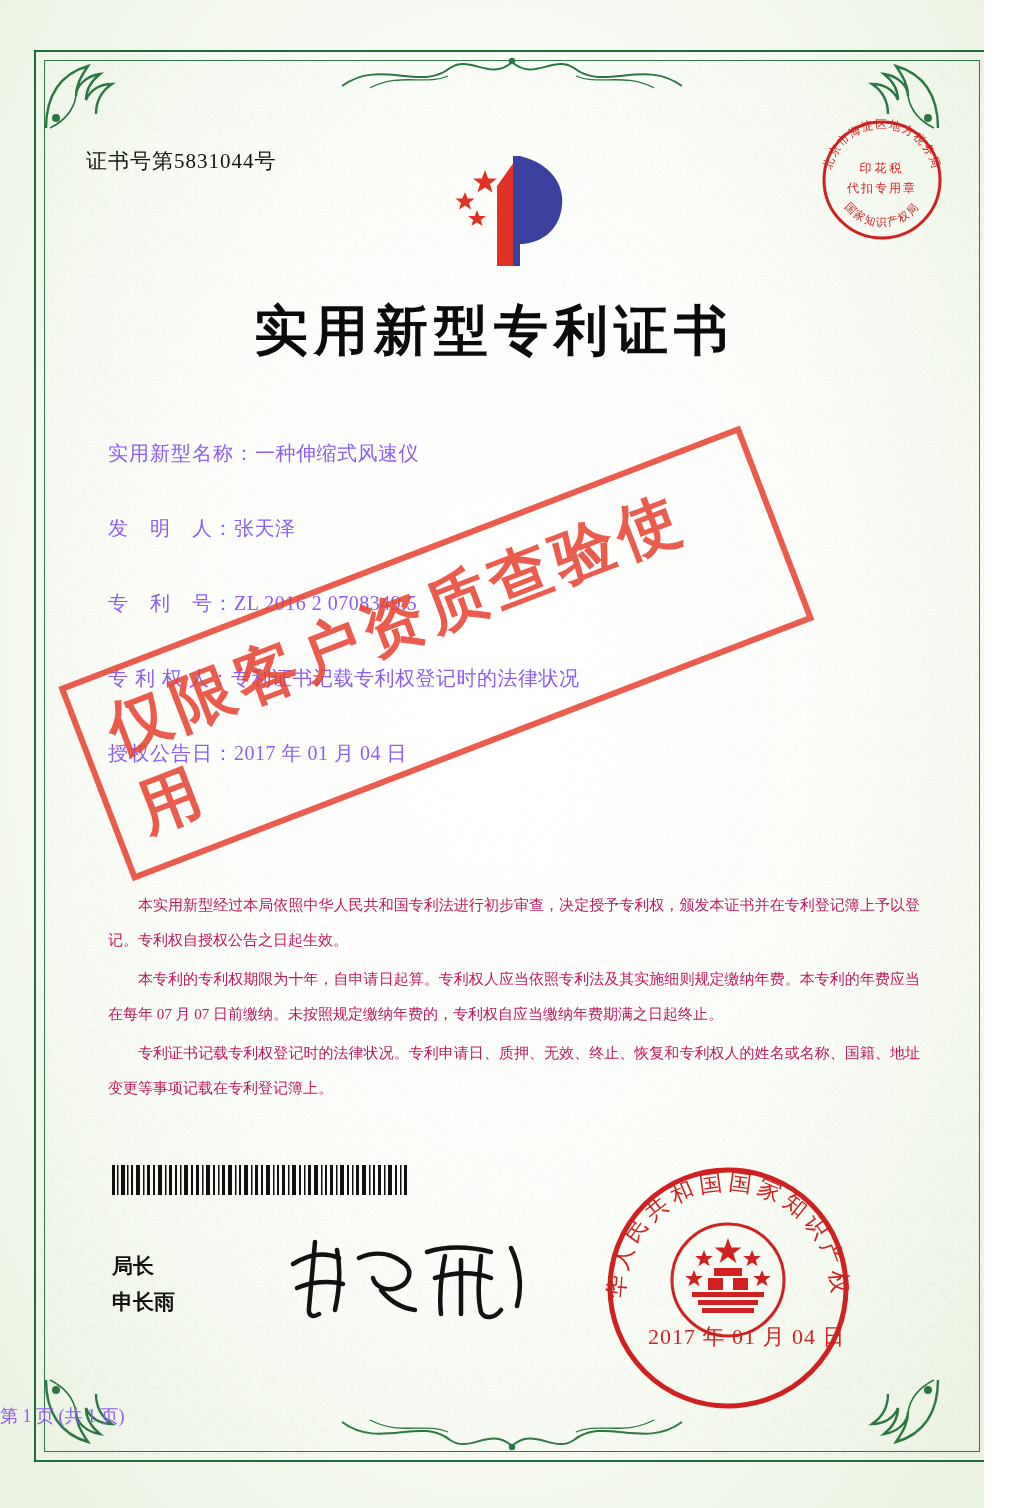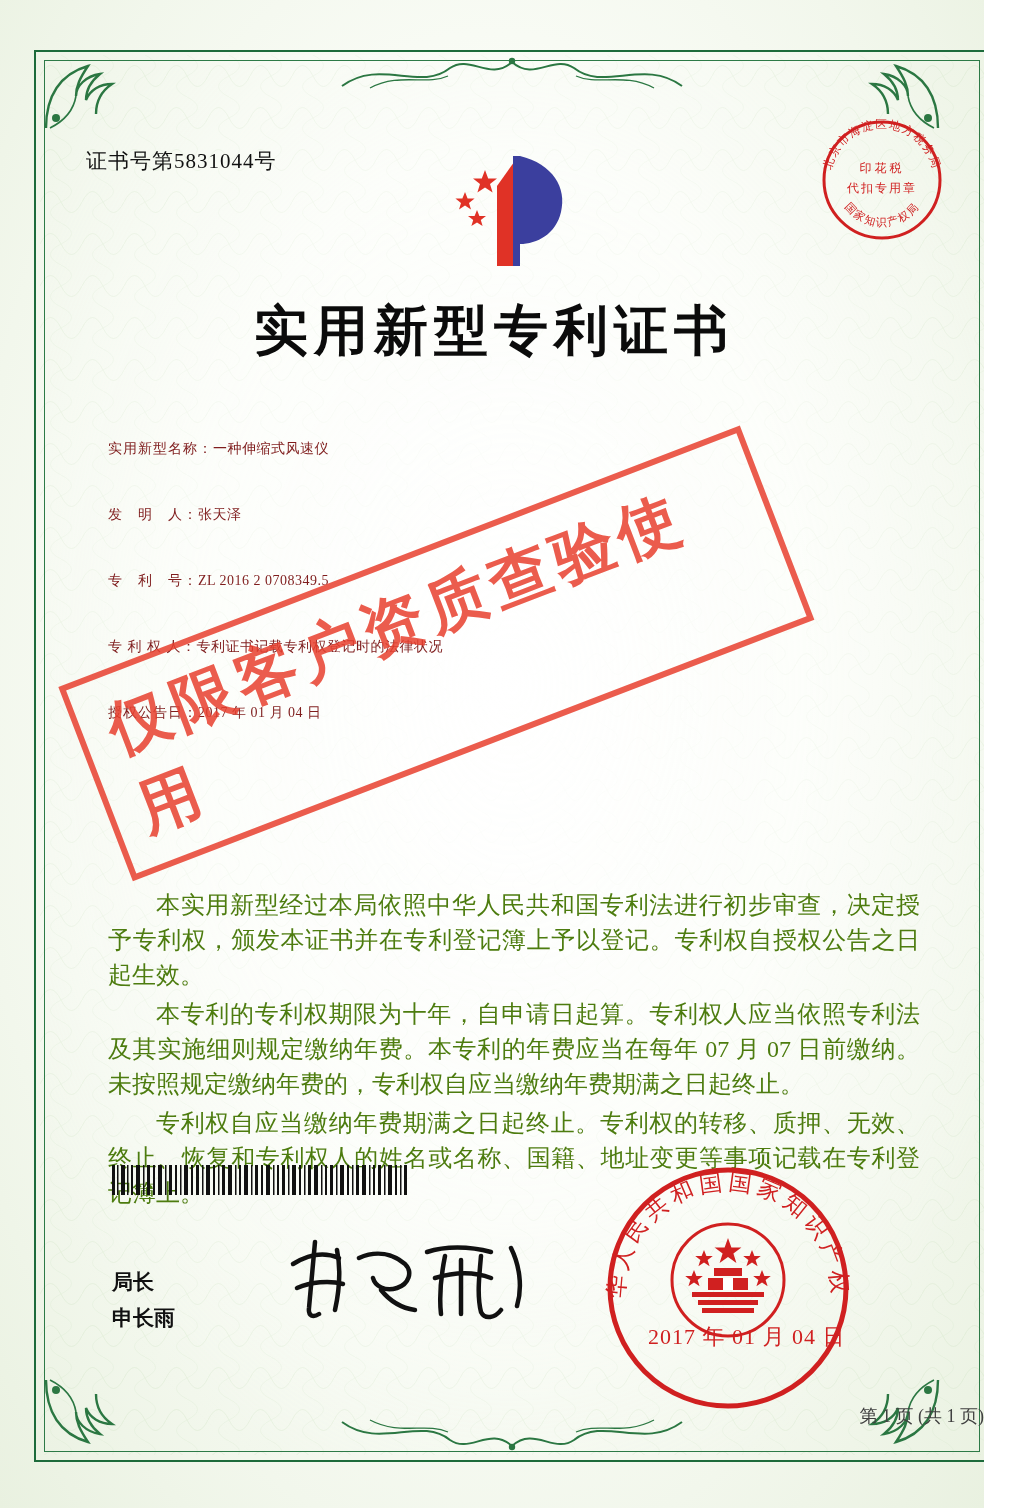--- a/index.html
+++ b/index.html
@@ -96,70 +96,69 @@
     color: #0b0b0b;
     font-family: "DejaVu Serif", "Liberation Serif", serif;
   }
 
   .fields {
     position: absolute;
     left: 108px; top: 440px;
     width: 820px;
   }
   .field-row {
-    font-size: 14px;
-    color: #7f1d1d;
+    font-size: 20px;
+    color: #8b5cf6;
     margin-bottom: 48px;
     white-space: nowrap;
   }
   .field-label { letter-spacing: 1px; }
   .field-value { letter-spacing: .5px; }
 
   .paragraphs {
     position: absolute;
     left: 108px; top: 888px;
     width: 812px;
-    font-size: 24px;
+    font-size: 15px;
     line-height: 35px;
-    color: #4d7c0f;
+    color: #be185d;
     text-align: justify;
   }
   .paragraphs p {
     margin: 0 0 4px 0;
     text-indent: 2em;
   }
 
   .barcode {
     position: absolute;
     left: 112px; top: 1165px;
     width: 298px; height: 30px;
   }
 
   .signature-block {
     position: absolute;
     left: 112px; top: 1248px;
     font-size: 21px;
     font-weight: bold;
     line-height: 36px;
     color: #111;
-    margin-top: 16px;
   }
   .handwriting {
     position: absolute;
     left: 285px; top: 1230px;
     width: 250px; height: 95px;
     color: #111;
   }
 
   .footer {
     position: absolute;
     left: 0; right: 0; top: 1404px;
-    text-align: right;
+    text-align: left;
     font-size: 18px;
-    color: #404040;
+    color: #8b5cf6;
   }
 
   
   .stamp-tax {
     position: absolute;
     left: 812px; top: 110px;
     width: 140px; height: 140px;
   }
   .stamp-main {
     position: absolute;
@@ -299,21 +298,21 @@
       <span class="field-label">专 利 权 人：</span><span class="field-value">专利证书记载专利权登记时的法律状况</span>
     </div>
     <div class="field-row">
       <span class="field-label">授权公告日：</span><span class="field-value">2017 年 01 月 04 日</span>
     </div>
   </div>
 
   <div class="paragraphs">
     <p>本实用新型经过本局依照中华人民共和国专利法进行初步审查，决定授予专利权，颁发本证书并在专利登记簿上予以登记。专利权自授权公告之日起生效。</p>
     <p>本专利的专利权期限为十年，自申请日起算。专利权人应当依照专利法及其实施细则规定缴纳年费。本专利的年费应当在每年 07 月 07 日前缴纳。未按照规定缴纳年费的，专利权自应当缴纳年费期满之日起终止。</p>
-    <p>专利权自应当缴纳年费期满之日起终止。专利权的转移、质押、无效、终止、恢复和专利权人的姓名或名称、国籍、地址变更等事项记载在专利登记簿上。</p>
+    <p>专利证书记载专利权登记时的法律状况。专利申请日、质押、无效、终止、恢复和专利权人的姓名或名称、国籍、地址变更等事项记载在专利登记簿上。</p>
   </div>
 
   <svg class="barcode" viewBox="0 0 298 30" preserveAspectRatio="none">
     <g fill="#111">
       <rect x="0" y="0" width="3" height="30"></rect>
         <rect x="5" y="0" width="1.5" height="30"></rect>
       <rect x="9" y="0" width="4" height="30"></rect>
         <rect x="15" y="0" width="1.5" height="30"></rect>
       <rect x="19" y="0" width="2" height="30"></rect>
         <rect x="24" y="0" width="4" height="30"></rect>

